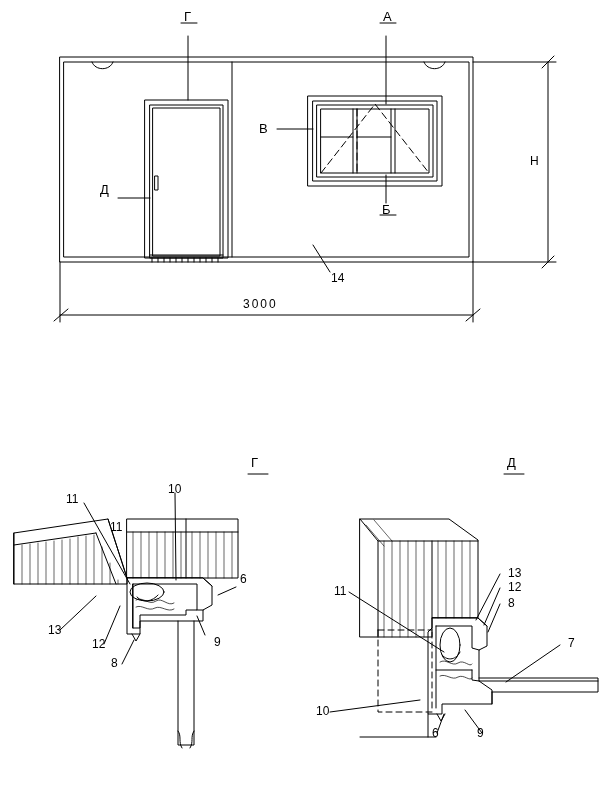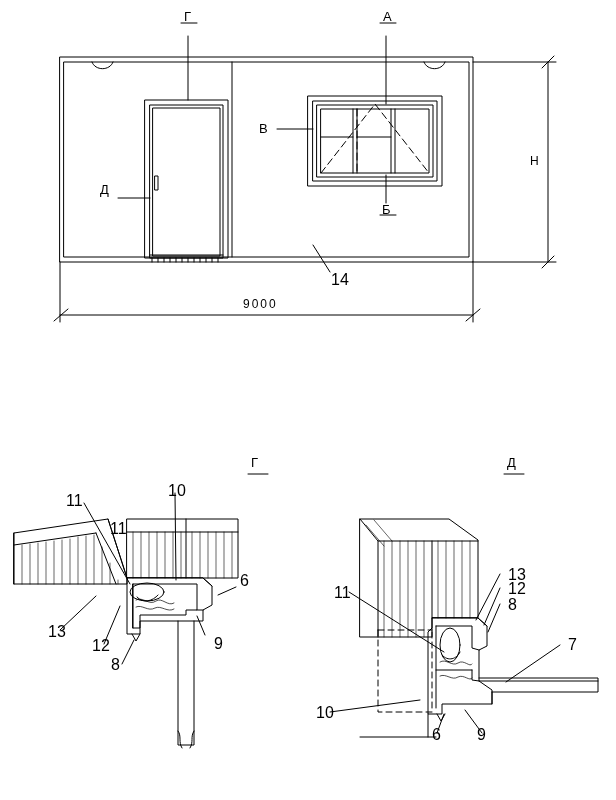--- a/index.html
+++ b/index.html
@@ -18,21 +18,21 @@
     overflow: hidden;
   }
   #sheet svg {
     position: absolute;
     left: 0;
     top: 0;
   }
   .lbl {
     position: absolute;
     font-family: "Liberation Sans", sans-serif;
-    font-size: 16px;
+    font-size: 12px;
     color: #000000;
     white-space: nowrap;
     line-height: 1;
   }
   .lbl.big {
     font-size: 13px;
   }
   .lbl.dim {
     font-size: 12px;
     letter-spacing: 2px;
@@ -288,21 +288,21 @@
     </g>
   </svg>
 
   <div class="lbl big" style="left:184px; top:10px;">Г</div>
   <div class="lbl big" style="left:383px; top:10px;">А</div>
   <div class="lbl big" style="left:259px; top:122px;">В</div>
   <div class="lbl big" style="left:382px; top:203px;">Б</div>
   <div class="lbl big" style="left:100px; top:183px;">Д</div>
   <div class="lbl" style="left:331px; top:272px;">14</div>
 
-  <div class="lbl dim" style="left:243px; top:298px;">9000</div>
+  <div class="lbl dim" style="left:243px; top:298px;">3000</div>
   <div class="lbl dim" style="left:530px; top:155px;">H</div>
 
   <div class="lbl sect" style="left:251px; top:456px;">Г</div>
   <div class="lbl" style="left:66px; top:493px;">11</div>
   <div class="lbl" style="left:110px; top:521px;">11</div>
   <div class="lbl" style="left:168px; top:483px;">10</div>
   <div class="lbl" style="left:240px; top:573px;">6</div>
   <div class="lbl" style="left:214px; top:636px;">9</div>
   <div class="lbl" style="left:48px; top:624px;">13</div>
   <div class="lbl" style="left:92px; top:638px;">12</div>

